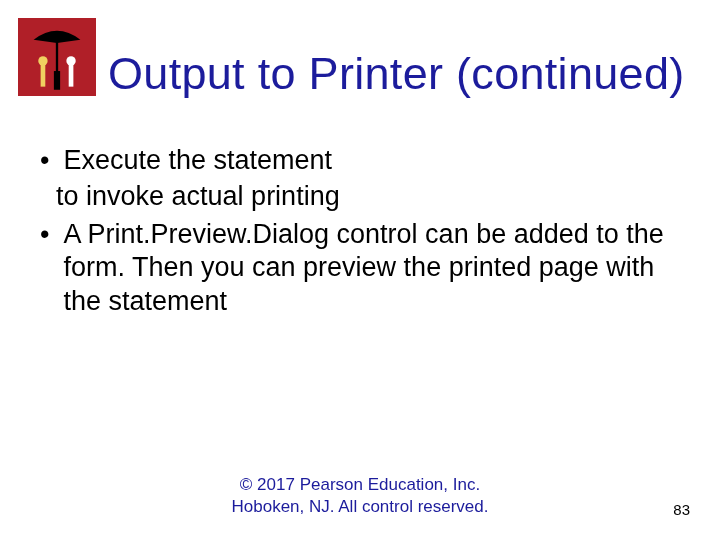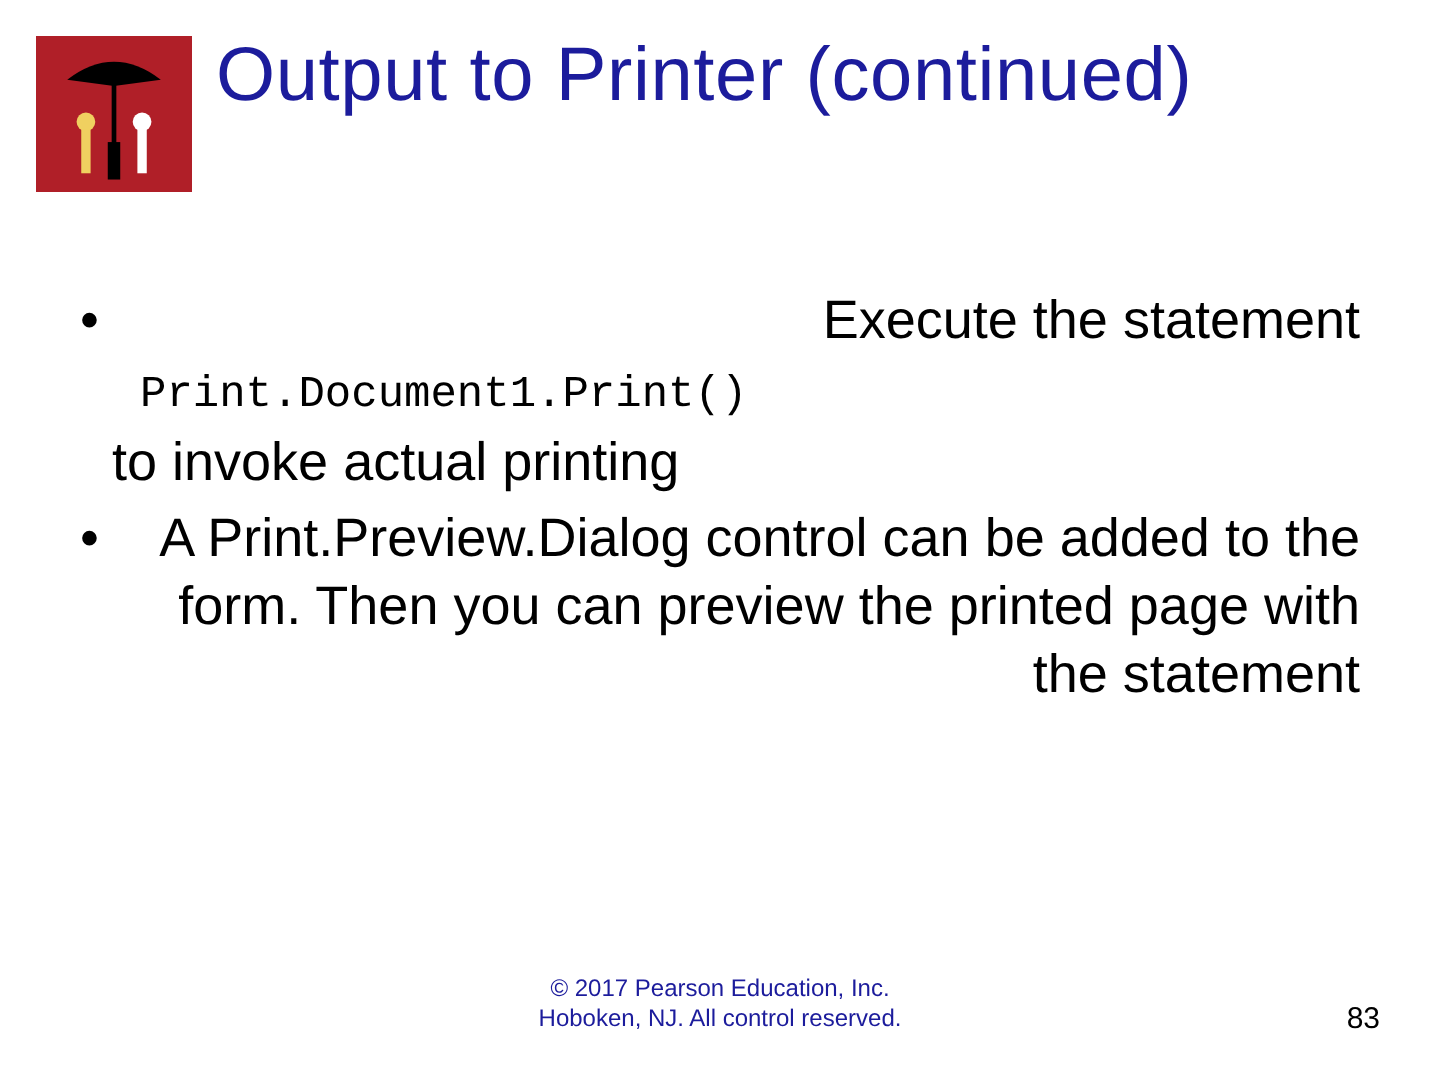--- a/index.html
+++ b/index.html
@@ -21,23 +21,23 @@
   }
   .logo {
     position: absolute;
     top: 18px;
     left: 18px;
     width: 78px;
     height: 78px;
   }
   .title {
     position: absolute;
-    top: 17px;
+    top: 48px;
     left: 108px;
-    font-size: 38px;
+    font-size: 45px;
     color: #1c1c9c;
     font-weight: 400;
     letter-spacing: 0.3px;
   }
   .body {
     position: absolute;
     top: 140px;
     left: 40px;
     right: 40px;
     font-size: 27px;
@@ -49,41 +49,40 @@
     margin-top: 4px;
   }
   .bullet .dot {
     flex: 0 0 auto;
     margin-right: 14px;
     font-size: 27px;
     line-height: 1.25;
   }
   .bullet .txt {
     flex: 1 1 auto;
-    text-align: right;
   }
   .code {
     font-family: "Courier New", Courier, monospace;
     font-size: 22px;
     margin-left: 30px;
     margin-top: 6px;
     margin-bottom: 4px;
     white-space: pre;
   }
   .cont {
     margin-left: 16px;
     margin-top: 2px;
   }
   .footer {
     position: absolute;
     bottom: 22px;
     left: 0;
     right: 0;
     text-align: center;
-    font-size: 12px;
+    font-size: 17px;
     color: #1c1c9c;
     line-height: 1.3;
   }
   .pagenum {
     position: absolute;
     bottom: 22px;
     right: 30px;
     font-size: 15px;
     color: #000;
     text-align: center;
@@ -107,21 +106,20 @@
 
   <div class="title">Output to Printer (continued)</div>
 
   <div class="body">
 
     <div class="bullet">
       <div class="dot">•</div>
       <div class="txt">Execute the statement</div>
     </div>
 
-    <div class="code">Print.Document1.Print()</div>
 
     <div class="cont">to invoke actual printing</div>
 
     <div class="bullet">
       <div class="dot">•</div>
       <div class="txt">A Print.Preview.Dialog control can be added to the form. Then you can preview the printed page with the statement</div>
     </div>
 
 
   </div>

